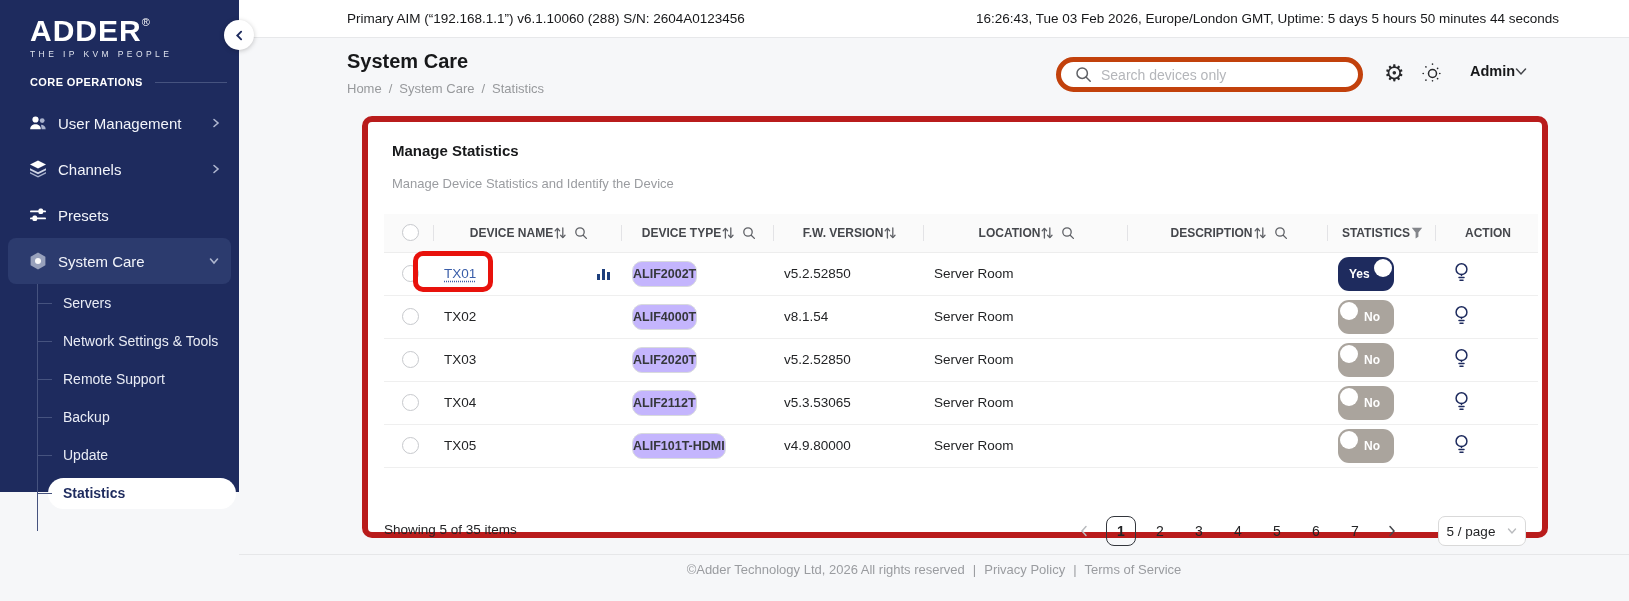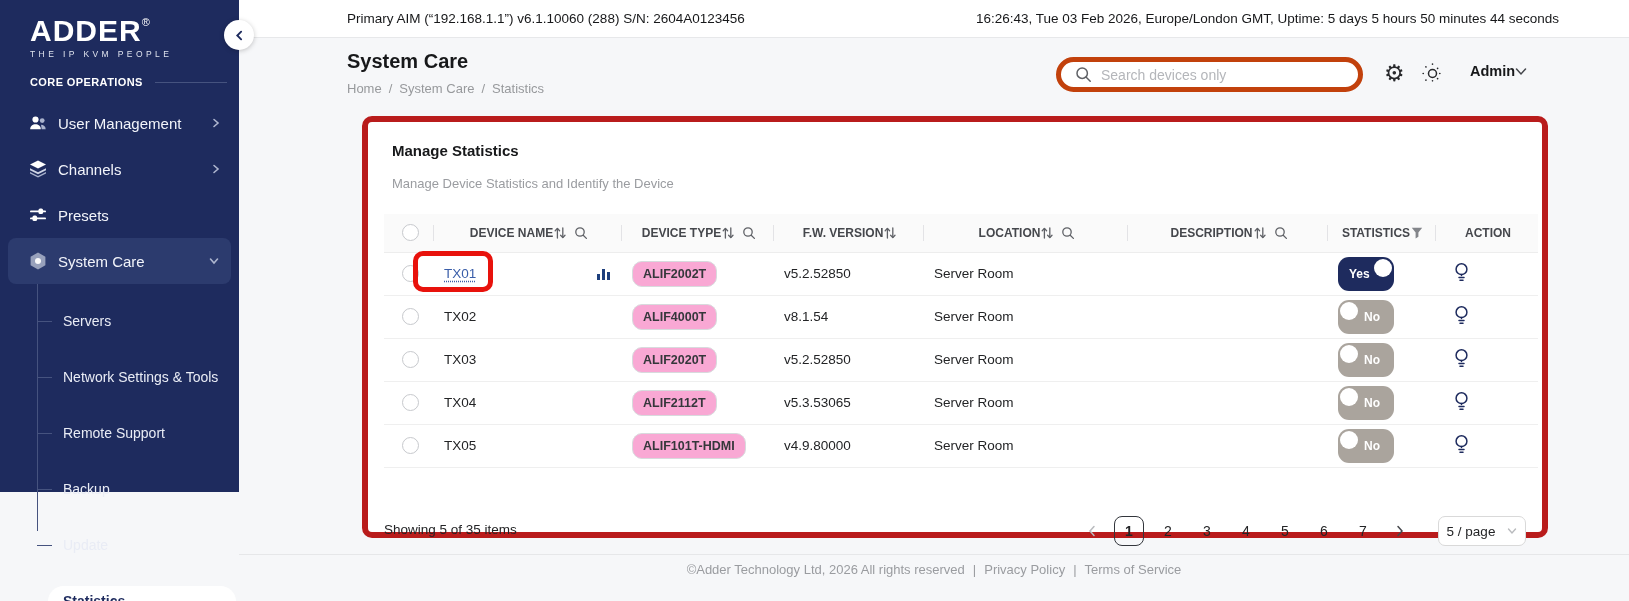--- a/index.html
+++ b/index.html
@@ -19,21 +19,21 @@
   .section-label { font-size:11px; font-weight:bold; color:#fff; letter-spacing:.4px; white-space:nowrap; }
   .section-line { flex:1; height:1px; background:#46537f; margin-left:12px; }
   .menu { position:absolute; top:100px; left:0; right:0; }
   .menu-item { position:relative; height:46px; display:flex; align-items:center; padding-left:28px; color:#f2f4fa; font-size:15px; cursor:pointer; }
   .menu-item .mi-icon { width:20px; height:20px; margin-right:10px; flex:0 0 auto; }
   .menu-item.active { background:#2c3b6e; border-radius:8px; margin:0 8px; padding-left:20px; }
   .mi-chev { position:absolute; right:18px; top:50%; transform:translateY(-50%); }
   .menu-item.active .mi-chev { right:12px; }
   .tree-line { position:absolute; left:37px; top:284px; width:1px; height:247px; background:#46537f; }
   .submenu { position:absolute; top:284px; left:0; right:0; }
-  .sub-item { position:relative; height:38px; display:flex; align-items:center; padding-left:63px; color:#e9ecf5; font-size:14px; cursor:pointer;margin-top:18px; }
+  .sub-item { position:relative; height:38px; display:flex; align-items:center; padding-left:63px; color:#e9ecf5; font-size:14px; cursor:pointer; }
   .sub-item::before { content:""; position:absolute; left:37px; top:50%; width:15px; height:1px; background:#46537f; }
   .sub-pill { display:flex; align-items:center; }
   .sub-item.active .sub-pill { background:#fff; color:#1e2b5e; font-weight:bold; border-radius:16px; height:31px; padding-left:15px; margin-left:-15px; width:188px; }
   .collapse-btn { position:absolute; left:224px; top:20px; width:30px; height:30px; border-radius:50%; background:#fff; z-index:6; box-shadow:0 1px 5px rgba(0,0,0,.22); display:flex; align-items:center; justify-content:center; cursor:pointer; }
   
   .topbar { position:absolute; left:239px; top:0; right:0; height:38px; background:#fff; border-bottom:1px solid #e7e8ea; display:flex; align-items:center; justify-content:space-between; padding:0 70px 0 108px; font-size:13.5px; color:#17181a; }
   
   .page-title { position:absolute; left:347px; top:50px; font-size:20px; font-weight:bold; color:#17181a; }
   .breadcrumb { position:absolute; left:347px; top:81px; font-size:13px; color:#97999c; }
   .breadcrumb .sep { margin:0 7px; }
@@ -53,38 +53,38 @@
   table.devices { position:absolute; left:16px; top:92px; width:1154px; border-collapse:collapse; table-layout:fixed; font-size:13.5px; }
   .devices thead th { background:#fafafa; height:38px; font-size:12px; color:#45474c; font-weight:bold; text-align:left; padding:0 8px 0 10px; border-bottom:1px solid #ededed; position:relative; }
   .devices thead th:not(:last-child)::after { content:""; position:absolute; right:0; top:11px; height:16px; width:1px; background:#e3e3e6; }
   .hcell { display:flex; align-items:center; justify-content:center; }
   .hicons { display:flex; align-items:center; gap:7px; }
   .devices tbody td { height:43px; border-bottom:1px solid #efefef; padding:0 8px 0 10px; color:#232426; background:#fff; }
   .col-check { text-align:center !important; }
   .cbx { display:inline-block; width:17px; height:17px; border:1px solid #c7c9cd; border-radius:50%; background:#fff; vertical-align:middle; cursor:pointer; }
   .name-flex { display:flex; align-items:center; justify-content:space-between; padding-right:2px; }
   .dev-link { color:#3a5ea9; text-decoration:underline; text-decoration-style:dotted; text-underline-offset:3px; cursor:pointer; }
-  .badge { display:inline-block; padding:5px 10px; background:#f9a8d4; border:1px solid #d8dadd; border-radius:10px; font-weight:bold; font-size:12.5px; color:#35373b; }
+  .badge { display:inline-block; padding:5px 0; background:#c4b5fd; border:1px solid #d8dadd; border-radius:10px; font-weight:bold; font-size:12.5px; color:#35373b; }
   .toggle { position:relative; width:56px; height:34px; border-radius:11px; display:inline-flex; align-items:center; cursor:pointer; }
   .toggle .knob { position:absolute; top:2px; width:18px; height:18px; border-radius:50%; background:#fff; }
   .toggle .t-label { font-size:12px; font-weight:bold; color:#fff; }
   .toggle.on { background:#1e2b5e; }
   .toggle.on .knob { right:2px; }
   .toggle.on .t-label { margin-left:11px; }
   .toggle.off { background:#aaa49d; }
   .toggle.off .knob { left:2px; }
   .toggle.off .t-label { margin-left:26px; }
   .bulb { cursor:pointer; display:inline-block; margin-left:6px; }
   
   .showing { position:absolute; left:16px; top:400px; font-size:13.5px; color:#232426; }
   .pagination { position:absolute; right:16px; top:394px; display:flex; align-items:center; gap:9px; }
   .pg-btn { min-width:30px; height:30px; display:flex; align-items:center; justify-content:center; font-size:14px; color:#232426; border-radius:8px; cursor:pointer; }
   .pg-btn.active { border:1px solid #33363c; font-weight:bold; }
   .pg-arrow { width:26px; height:30px; display:flex; align-items:center; justify-content:center; cursor:pointer; }
-  .page-size { width:88px; height:30px; border:1px solid #d9d9d9; border-radius:7px; background:#fff; display:flex; align-items:center; justify-content:center; gap:12px; font-size:13.5px; color:#232426; margin-left:16px; cursor:pointer; }
+  .page-size { width:88px; height:30px; border:1px solid #d9d9d9; border-radius:7px; background:#fff; display:flex; align-items:center; justify-content:center; gap:12px; font-size:13.5px; color:#232426; margin-left:24px; cursor:pointer; }
   
   .footer-rule { position:absolute; left:239px; right:0; top:554px; border-top:1px solid #e6e7e9; }
   .footer { position:absolute; left:239px; right:0; top:562px; text-align:center; font-size:13px; color:#9a9ca0; }
   .footer .fsep { margin:0 8px; }
   .footer .flink { cursor:pointer; }
   
   .annotation { position:absolute; left:413px; top:251px; width:80px; height:41px; border:5px solid #e8120c; border-radius:10px; z-index:20; pointer-events:none; }
 </style>
 </head>
 <body>

